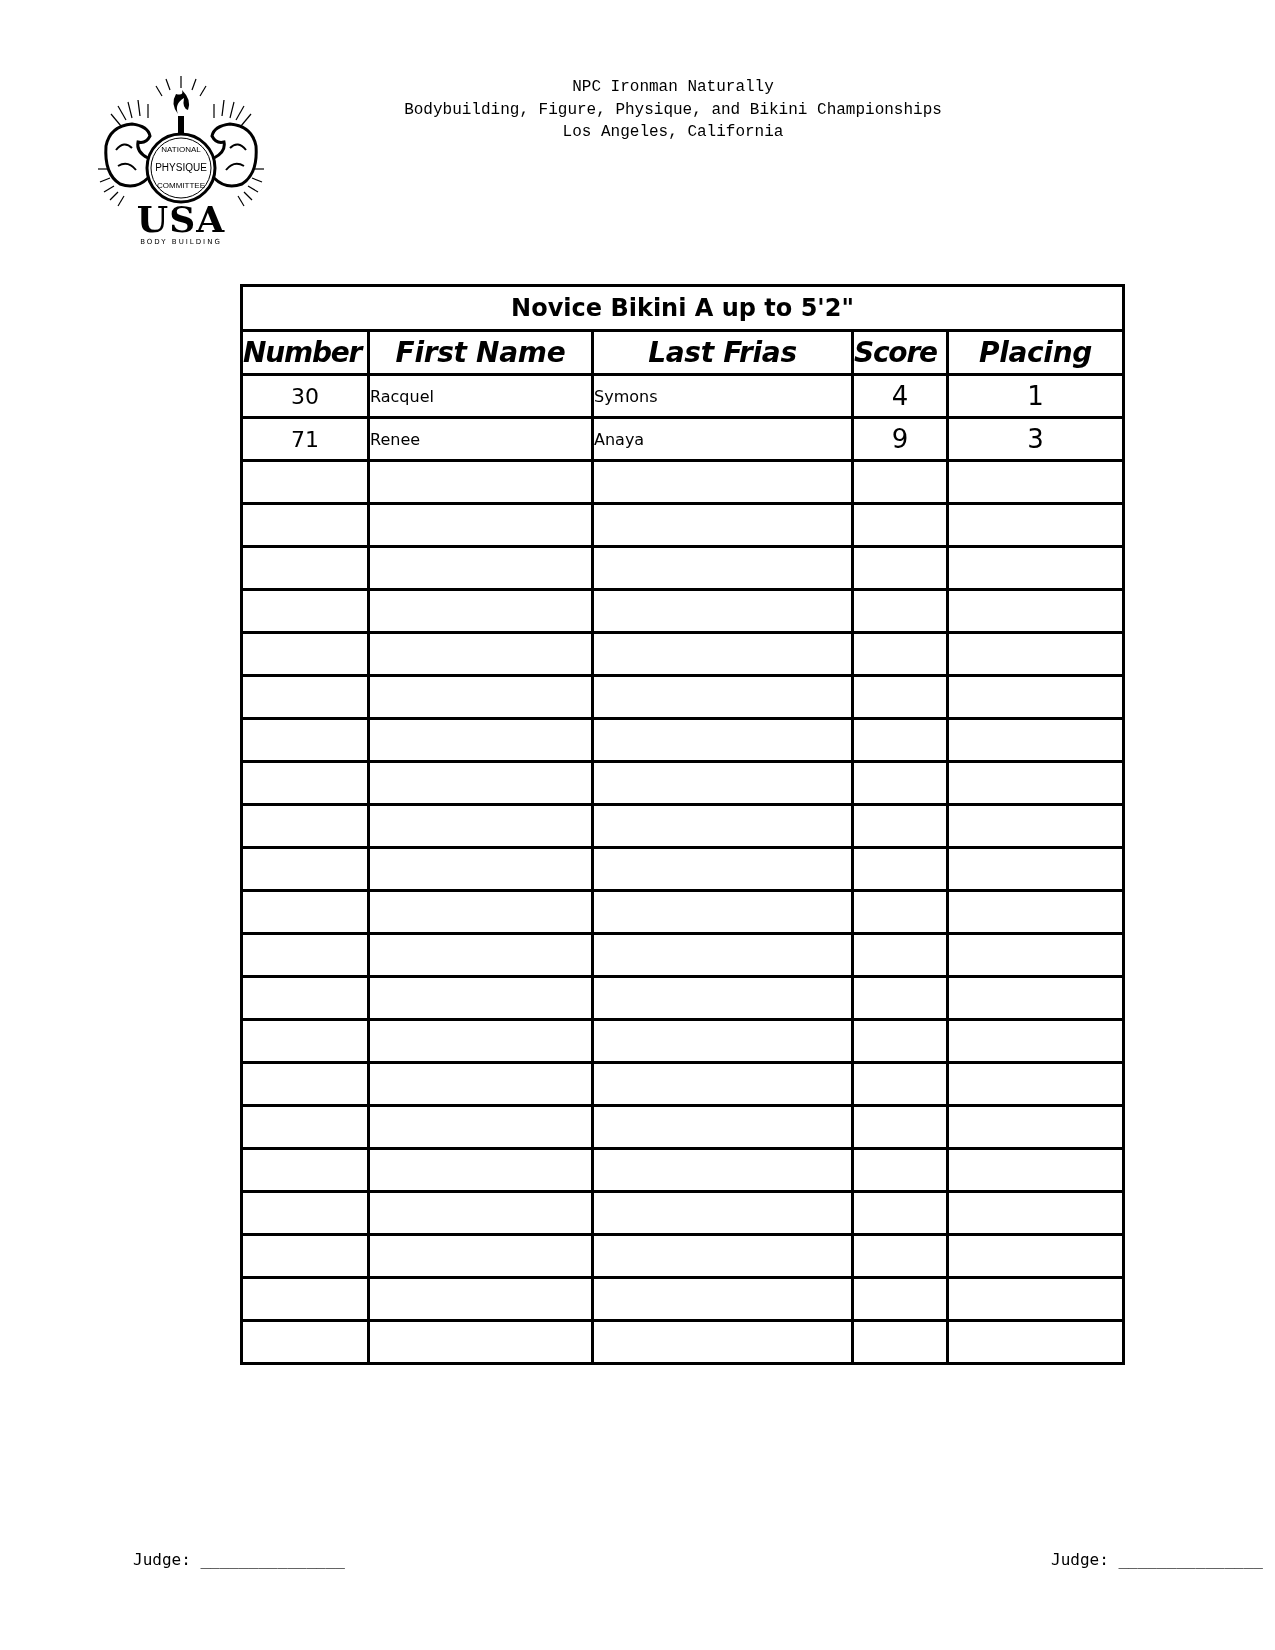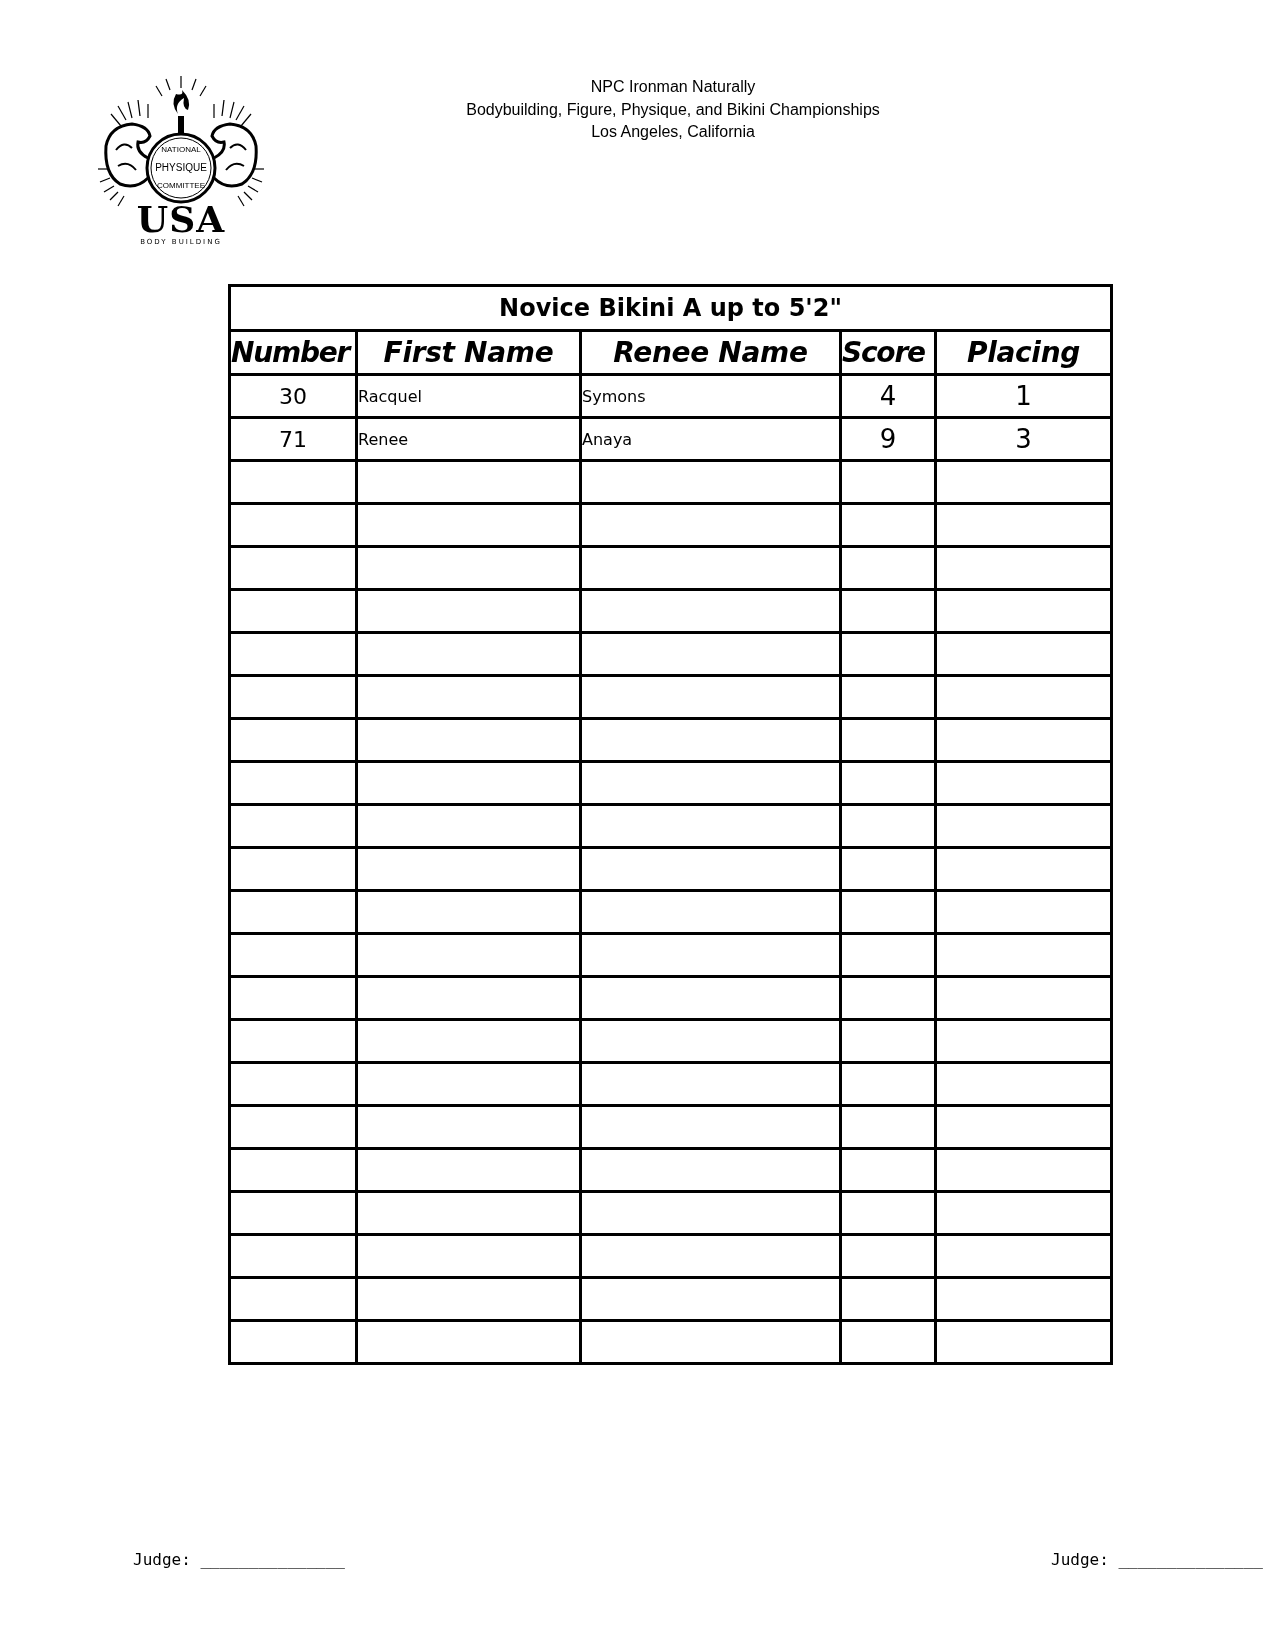--- a/index.html
+++ b/index.html
@@ -6,25 +6,25 @@
     body {
       width: 1275px; height: 1650px; position: relative; overflow: hidden;
       font-family: "DejaVu Sans", sans-serif; color: #000;
     }
     .logo {
       position: absolute; left: 96px; top: 74px; width: 170px; height: 172px;
     }
     .header-block {
       position: absolute; left: 373px; top: 76px; width: 600px;
       text-align: center; font-size: 16px; line-height: 22.5px;
-      font-family: Liberation Sans, sans-serif;
+      font-family: Liberation Mono, monospace;
     }
     .header-block div { white-space: nowrap; }
     table.results {
-      position: absolute; left: 228px; top: 284px;
+      position: absolute; left: 240px; top: 284px;
       border-collapse: collapse; table-layout: fixed;
       width: 882px;
     }
     table.results td, table.results th {
       border: 3px solid #000; padding: 0; height: 40px; overflow: hidden;
       white-space: nowrap;
     }
     table.results .title-cell {
       height: 42px; text-align: center; font-weight: bold;
       font-family: "DejaVu Sans", sans-serif; font-size: 24px;
@@ -115,21 +115,21 @@
     <col style="width:95px">
     <col style="width:176px">
   </colgroup>
   <thead>
     <tr>
       <td class="title-cell" colspan="5">Novice Bikini A up to 5'2"</td>
     </tr>
     <tr>
       <th class="num-head">Number</th>
       <th>First Name</th>
-      <th>Renee Name</th>
+      <th>Last Frias</th>
       <th class="score-head">Score</th>
       <th>Placing</th>
     </tr>
   </thead>
   <tbody id="results-body">
       <tr>
         <td class="c-num">30</td>
         <td class="c-first">Racquel</td>
         <td class="c-last">Symons</td>
         <td class="c-score">4</td>

